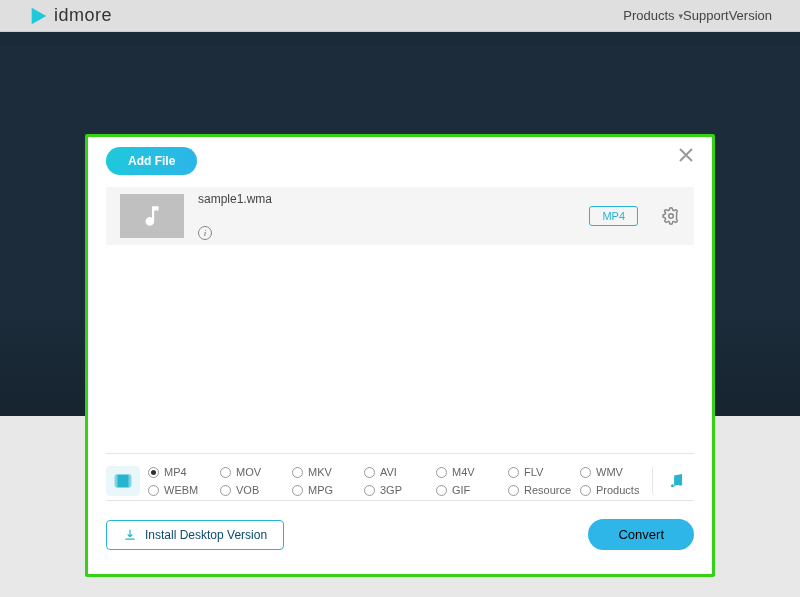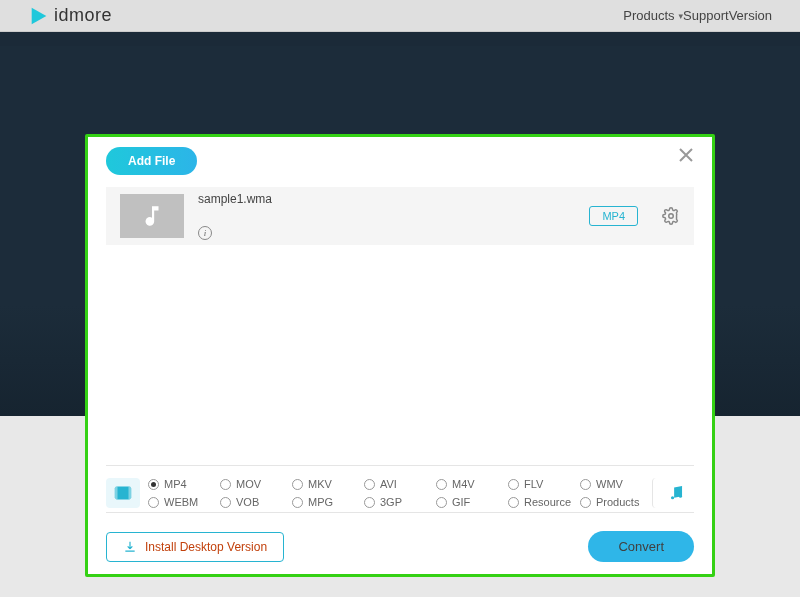--- a/index.html
+++ b/index.html
@@ -13,21 +13,21 @@
     .navlink { font-size:13px; color:#444; cursor:pointer; display:flex; align-items:center; gap:4px;}
     .chev { font-size:9px; color:#666; }
 
     .hero { height:110px; background:#1b2a38; display:flex; align-items:center; justify-content:center; gap:12px;}
     .hero-icon{ width:34px; height:34px; }
     .hero-title{ font-size:28px; color:#3da9b7; font-weight:400; }
 
     .bg-dark{ position:absolute; top:46px; left:0; right:0; height:370px; background:linear-gradient(#1c2c3a,#1c2c3a 70%, #162430); z-index:0;}
     .bg-light{ position:absolute; top:416px; left:0; right:0; bottom:0; background:#e8e8e8; z-index:0;}
 
-    .modal { position:absolute; left:85px; right:85px; top:134px; bottom:20px; background:#fff; border:3px solid #34d114; border-radius:2px; z-index:10; padding:10px 18px 12px 18px; display:flex; flex-direction:column;}
+    .modal { position:absolute; left:85px; right:85px; top:134px; bottom:20px; background:#fff; border:3px solid #34d114; border-radius:2px; z-index:10; padding:10px 18px 24px 18px; display:flex; flex-direction:column;}
     .modal-top{ display:flex; justify-content:space-between; align-items:flex-start;}
     .add-file-btn{ background:linear-gradient(90deg,#1fc8db,#2cb5e8); color:#fff; font-size:12px; font-weight:600; border:none; border-radius:14px; padding:7px 22px; cursor:pointer;}
     .close-x{ width:16px; height:16px; cursor:pointer; color:#999; stroke:#999; stroke-width:2; }
 
     .file-row{ margin-top:12px; background:#f5f5f5; height:58px; display:flex; align-items:center; padding:0 14px; gap:14px;}
     .thumb{ width:64px; height:44px; background:#c0c0c0; display:flex; align-items:center; justify-content:center;}
     .thumb svg{ width:26px; height:26px; fill:#fff; }
     .file-info{ display:flex; flex-direction:column; gap:20px; font-size:12px; color:#555;}
     .file-name{ color:#444; }
     .info-i{ width:14px; height:14px; border:1px solid #888; border-radius:50%; display:flex; align-items:center; justify-content:center; font-size:9px; color:#666; font-style:italic; font-family:serif;}
@@ -43,23 +43,23 @@
     .cat-icon{ width:34px; height:30px; display:flex; align-items:center; justify-content:center; border-radius:4px; margin-right:8px;}
     .cat-video{ background:#e9f7fb; }
     .cat-audio{ background:transparent; border-left:1px solid #e5e5e5; padding-left:14px; margin-left:4px;}
     .cat-icon svg{ width:22px; height:22px; fill:#27b4d1;}
     .format-grid{ flex:1; display:grid; grid-template-columns:repeat(7,1fr); row-gap:6px; column-gap:4px;}
     .radio-item{ display:flex; align-items:center; gap:5px; font-size:11px; color:#666; cursor:pointer;}
     .radio-dot{ width:11px; height:11px; border:1px solid #999; border-radius:50%; display:inline-flex; align-items:center; justify-content:center;}
     .radio-dot.sel::after{ content:""; width:5px; height:5px; background:#333; border-radius:50%;}
 
     .bottom-row{ display:flex; justify-content:space-between; align-items:center; margin-top:10px;}
-    .install-btn{ border:1px solid #27b4d1; color:#c2410c; background:#fff; border-radius:4px; padding:7px 16px; font-size:12px; display:flex; align-items:center; gap:8px; cursor:pointer;}
+    .install-btn{ border:1px solid #27b4d1; color:#0c4a6e; background:#fff; border-radius:4px; padding:7px 16px; font-size:12px; display:flex; align-items:center; gap:8px; cursor:pointer;}
     .install-btn svg{ width:14px; height:14px; stroke:#27b4d1; fill:none; stroke-width:2;}
-    .convert-btn{ background:#2fb6e8; color:#404040; border:none; border-radius:16px; padding:8px 30px; font-size:13px; cursor:pointer;}
+    .convert-btn{ background:#2fb6e8; color:#000000; border:none; border-radius:16px; padding:8px 30px; font-size:13px; cursor:pointer;}
   </style>
 </head>
 <body>
 
 <div class="bg-dark"></div>
 <div class="bg-light"></div>
 
 <div class="topbar">
   <div class="logo">
     <svg class="logo-icon" viewBox="0 0 24 24">

